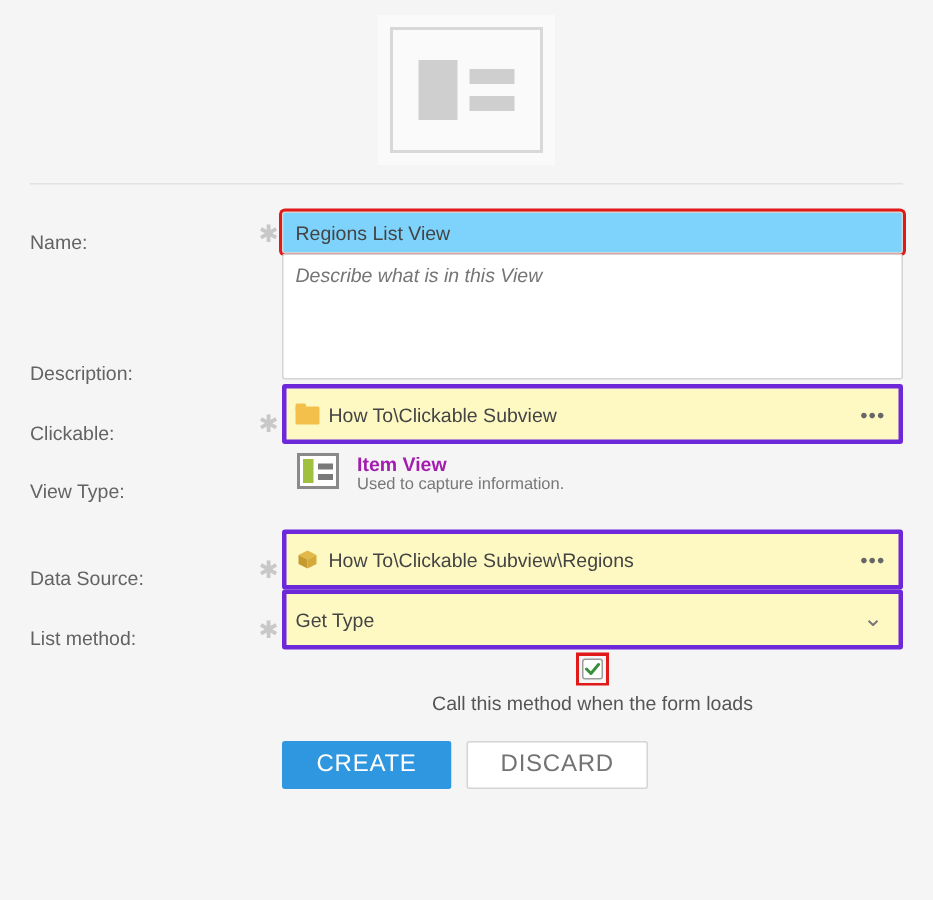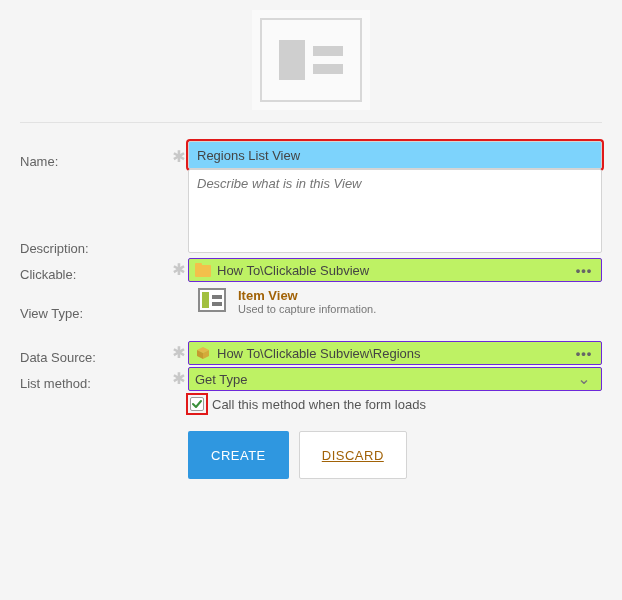--- a/index.html
+++ b/index.html
@@ -50,22 +50,22 @@
     width:100%; height:84px;
     border:1px solid #d4d4d4; border-radius:2px;
     background:#fff; padding:6px 8px; resize:none;
     font-family:inherit; font-size:13px;
     font-style:italic; color:#9e9e9e;
     outline:none;
   }
   .hl-red { box-shadow:0 0 0 2px #e11919; }
 
   .picker {
-    display:flex; align-items:center; height:24px;
-    border:1px solid #6d28d9; border-radius:2px; background:#bef264;
+    display:flex; align-items:center; height:40px;
+    border:3px solid #6d28d9; border-radius:2px; background:#fef9c3;
     padding:0 6px 0 6px; gap:6px;
   }
   .picker-text { flex:1; color:#444; overflow:hidden; text-overflow:ellipsis; white-space:nowrap; }
   .picker-more {
     width:22px; text-align:center; color:#666; font-weight:bold; letter-spacing:1px;
     cursor:pointer; user-select:none;
   }
   .picker-chevron { width:22px; text-align:center; cursor:pointer; color:#777; font-size:16px; line-height:1;}
 
   .icon-folder { display:inline-block; width:16px; height:14px; position:relative; }
@@ -80,58 +80,58 @@
   .icon-cube {
     display:inline-block; width:16px; height:14px; position:relative;
   }
   .icon-cube svg{display:block;}
 
   .view-type-list { display:flex; flex-direction:column; gap:12px; }
   .vt-option {
     display:flex; gap:12px; padding:6px 10px; align-items:flex-start;
     border-radius:3px; cursor:pointer;
   }
-  .vt-option .vt-title { color:#a16207; font-weight:600; }
+  .vt-option .vt-title { color:#a21caf; font-weight:600; }
   .vt-option .vt-desc { color:#777; font-size:11px; }
   .vt-option.selected {
     background:#e9f3fb; border:1px solid #b9d7ef;
     padding:10px 10px;
   }
   .vt-option.selected.hl-red { box-shadow:0 0 0 2px #e11919; }
   .vt-icon {
     width:28px; height:24px; border:2px solid #8a8a8a; background:#fff;
     display:flex; align-items:center; padding:2px; gap:3px;
   }
   .vt-icon.item .slab { width:8px; height:16px; background:#a2c040; }
   .vt-icon.item .rows { display:flex; flex-direction:column; gap:3px; }
   .vt-icon.item .rows span { display:block; width:10px; height:4px; background:#7a7a7a; }
   .vt-icon.list { flex-direction:column; gap:3px; align-items:stretch; justify-content:center; }
   .vt-icon.list span{ display:block; height:4px; background:#a2c040; }
 
-  .checkbox-row { display:flex; align-items:center; gap:6px; padding:4px 0 0 0; }
+  .checkbox-row { display:flex; align-items:center; gap:6px; padding:4px 0 0 0;flex-direction:column; }
   .chk-wrap {
     width:18px; height:18px; display:flex; align-items:center; justify-content:center;
   }
   .chk-wrap.hl-red { box-shadow:0 0 0 2px #e11919; }
   .chk {
     width:14px; height:14px; border:1px solid #9c9c9c; border-radius:2px; background:#fff;
     display:flex; align-items:center; justify-content:center;
     cursor:pointer;
   }
   .chk svg { display:block; }
 
   .buttons { display:flex; gap:10px; margin-top:18px; }
   .btn {
-    height:48px; padding:0 22px; border-radius:2px;
-    font-size:13px; letter-spacing:0.5px;
+    height:32px; padding:0 22px; border-radius:2px;
+    font-size:16px; letter-spacing:0.5px;
     display:flex; align-items:center; cursor:pointer;
     border:1px solid transparent;
   }
   .btn.primary { background:#2f97e0; color:#fff; }
-  .btn.secondary { background:#fff; color:#a16207; border:1px solid #d4d4d4;text-decoration:underline; }
+  .btn.secondary { background:#fff; color:#737373; border:1px solid #d4d4d4; }
 
   .spacer { height:18px; }
 </style>
 </head>
 <body>
 
 <div class="page">
 
   <div class="hero">
     <div class="thumb-frame">

